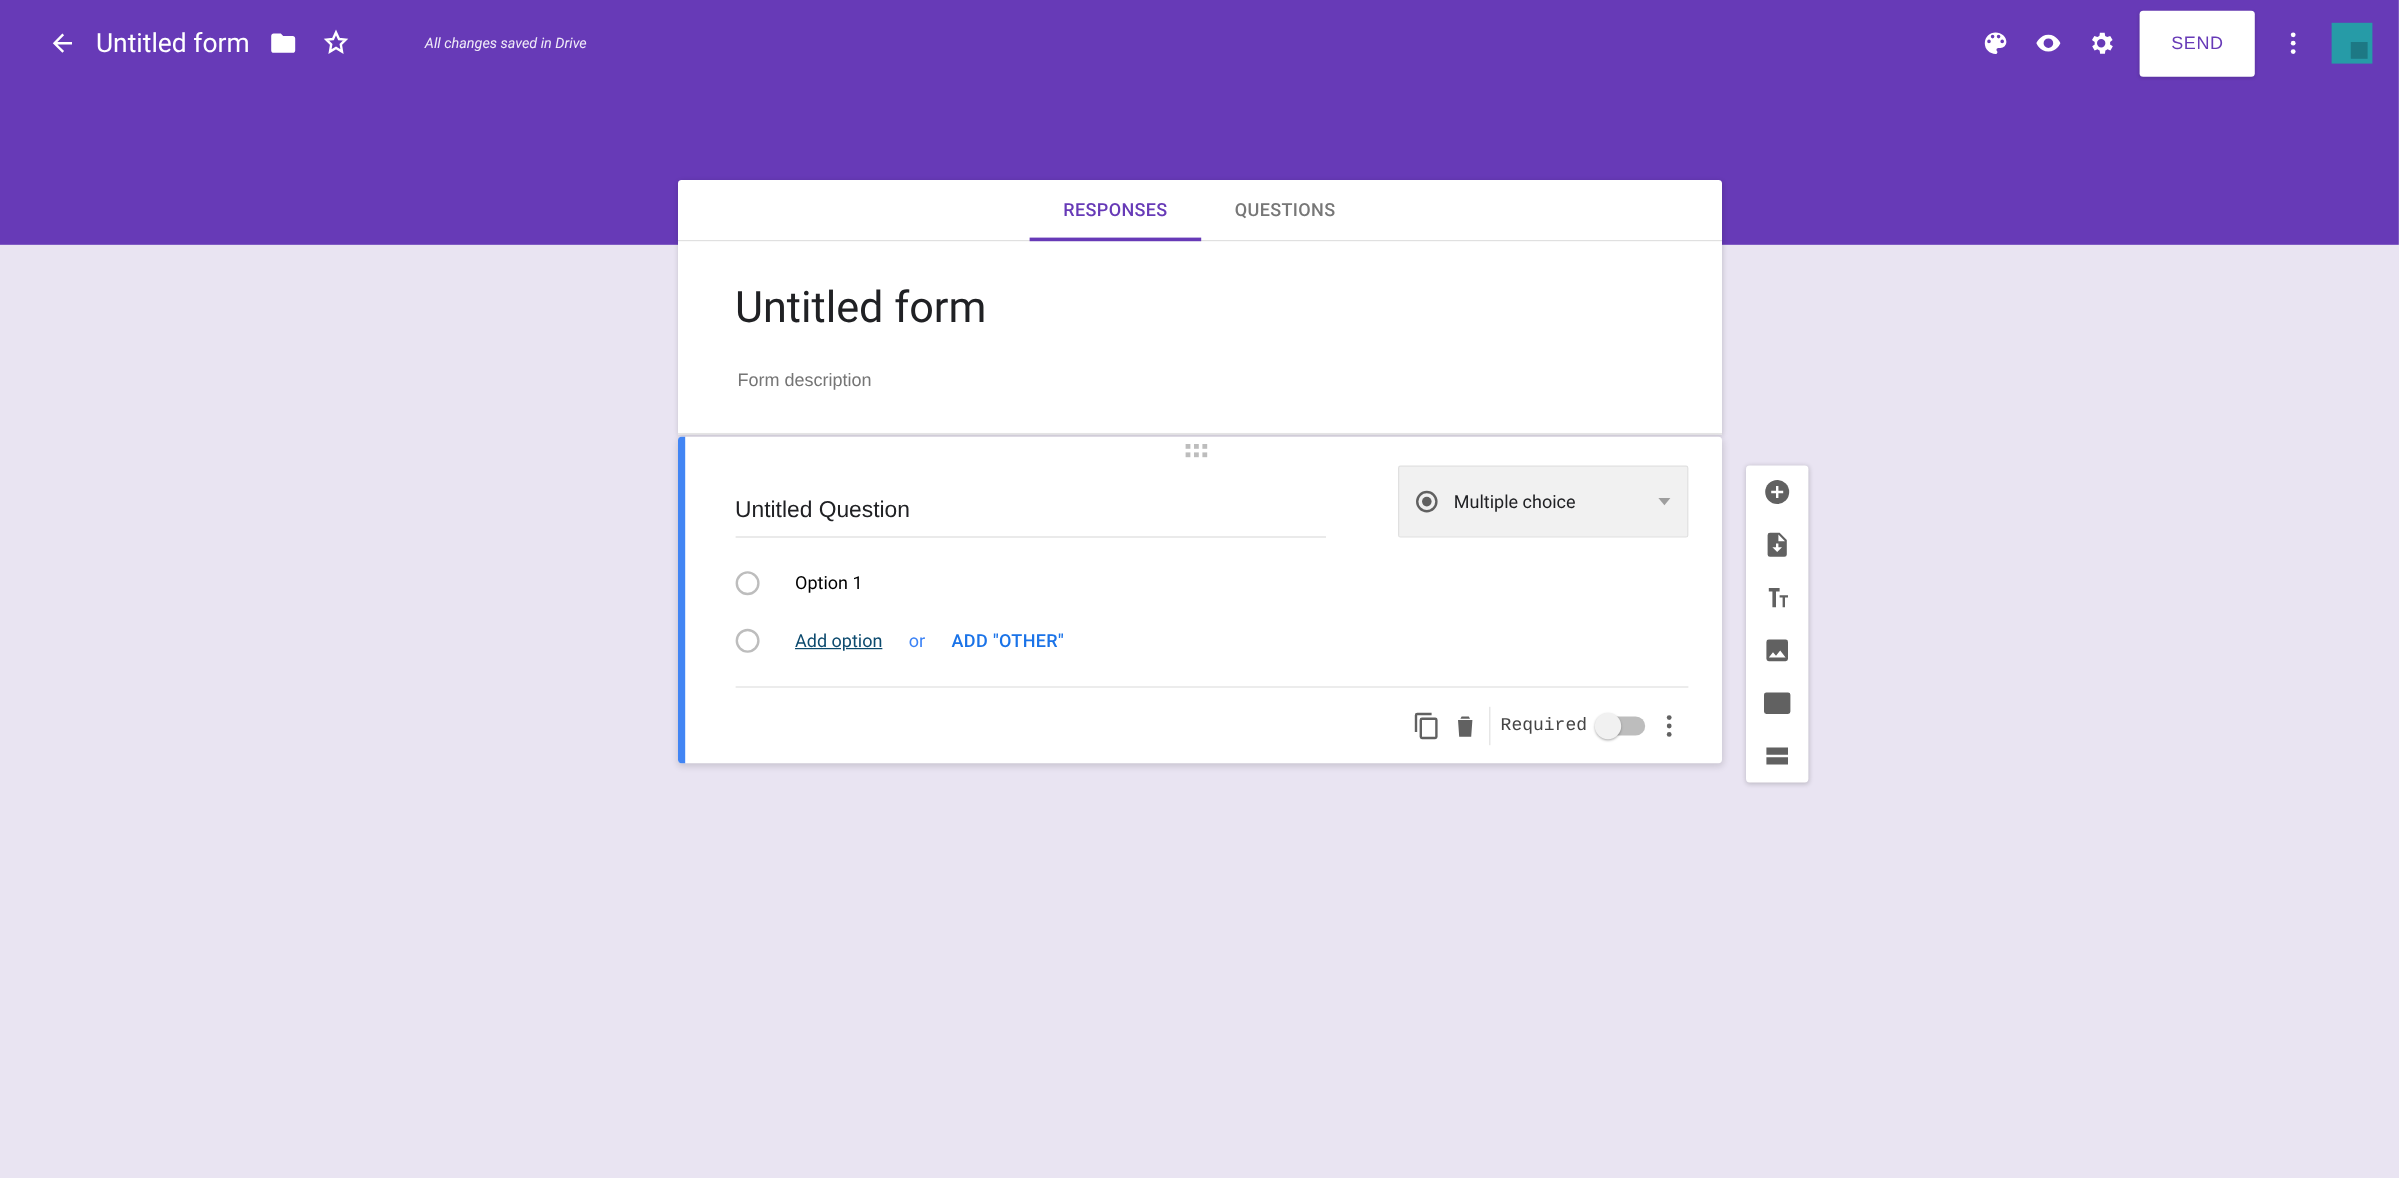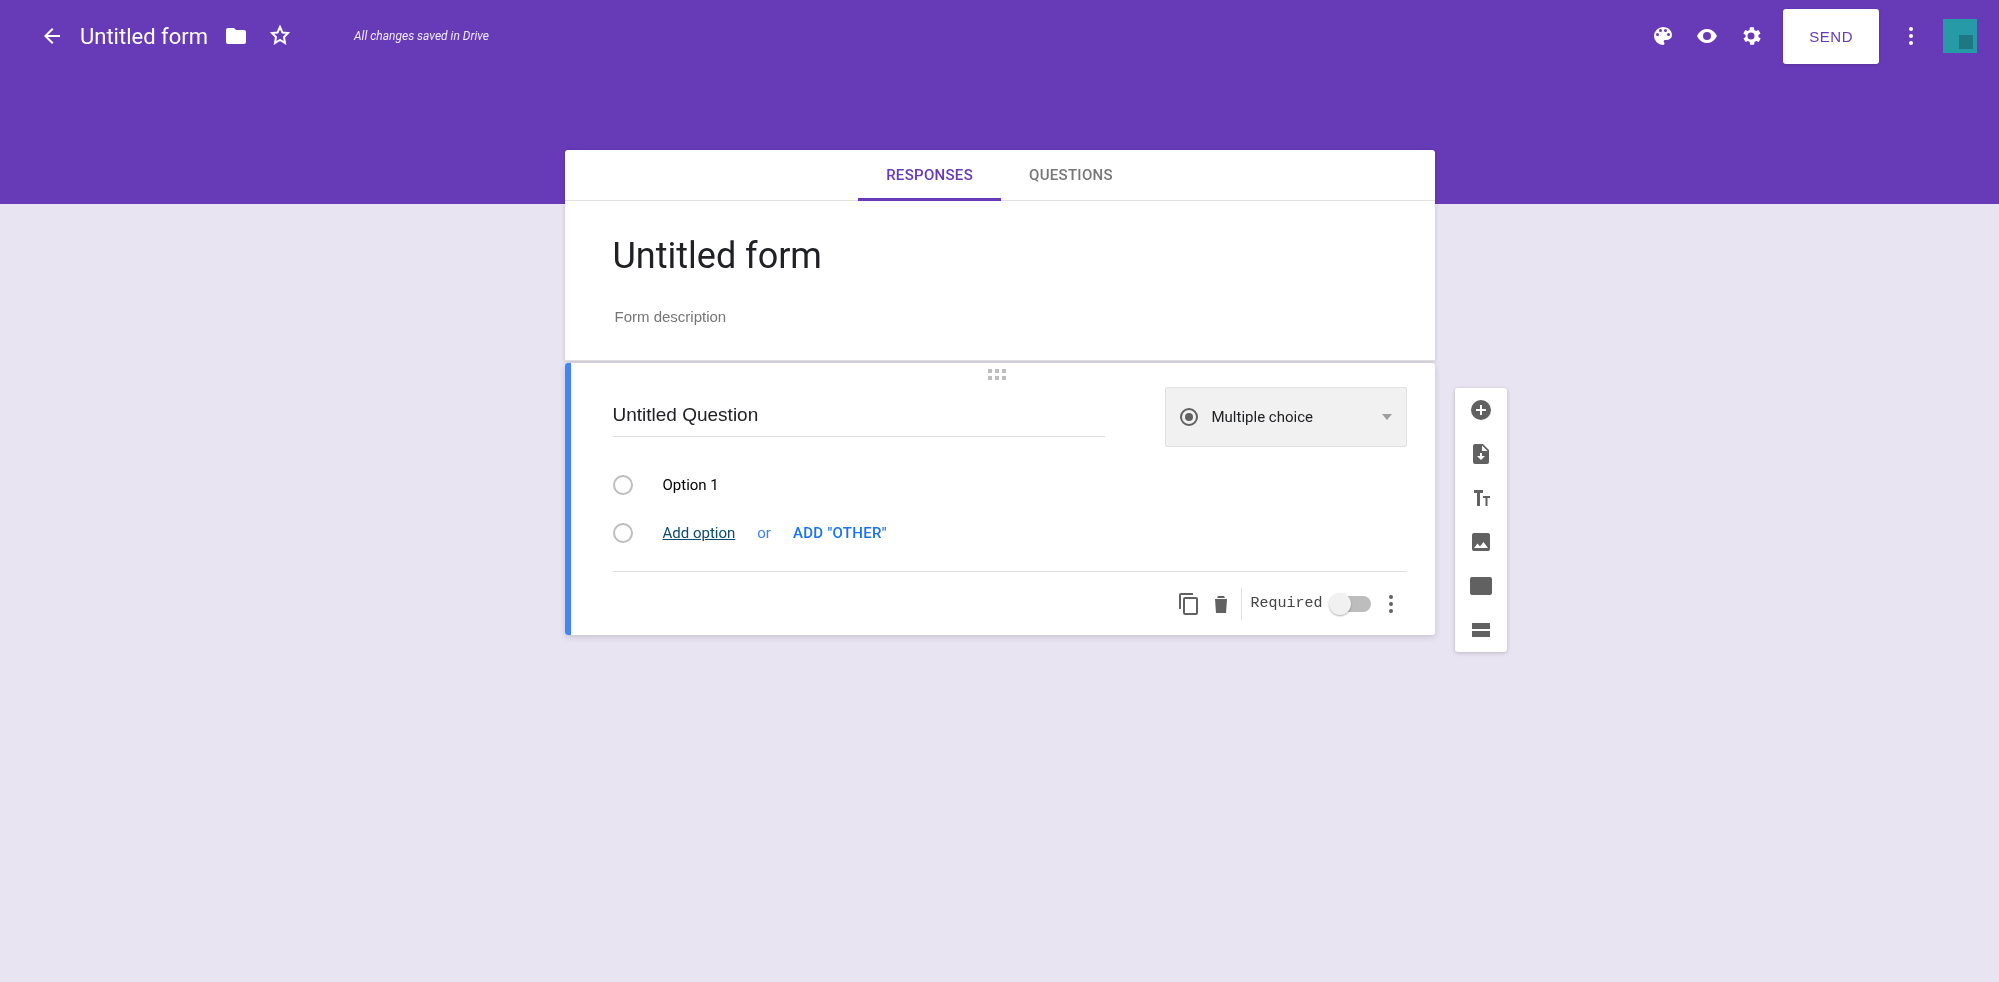--- a/index.html
+++ b/index.html
@@ -153,21 +153,21 @@
     grid-template-columns: repeat(3, 4px);
     grid-gap: 3px;
     cursor: move;
   }
   .drag-dots span {
     width: 4px; height: 4px;
     background: #bdbdbd;
   }
   .q-row1 {
     display: flex;
-    align-items: center;
+    align-items: flex-end;
     gap: 60px;
     margin-bottom: 28px;
   }
   .q-title {
     flex: 1;
     font-size: 19px;
     color: #202124;
     border: none;
     border-bottom: 1px solid #ddd;
     padding: 6px 0 10px 0;

